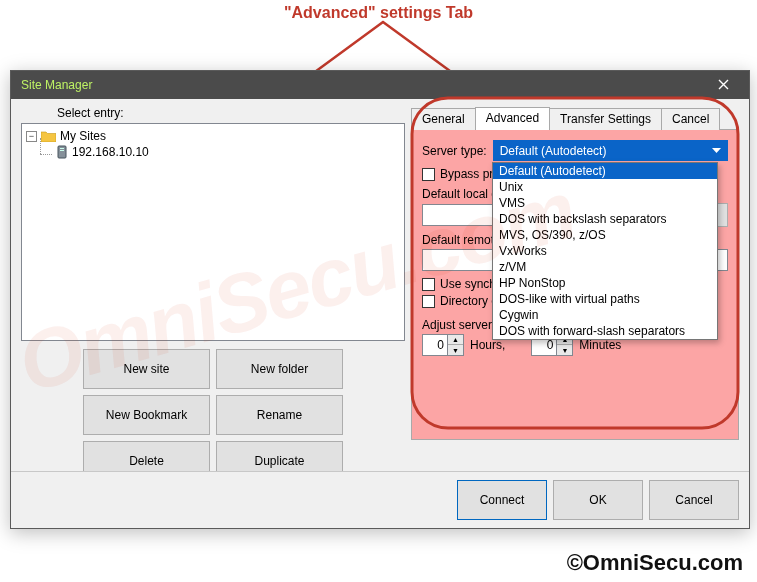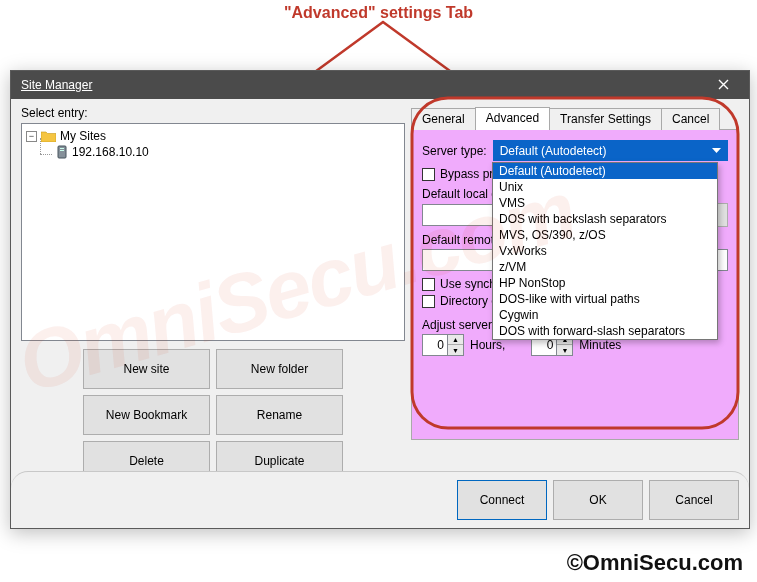--- a/index.html
+++ b/index.html
@@ -31,42 +31,41 @@
     top: 70px; left: 10px;
     width: 740px; height: 459px;
     border: 1px solid #5a5a5a;
     background: #f0f0f0;
     box-shadow: 0 4px 18px rgba(0,0,0,.25);
     z-index: 2;
   }
   .titlebar {
     height: 28px;
     background: #4b4b4b;
-    color: #ffffff;
+    color: #bef264;
     display: flex; align-items: center;
     padding: 0 6px 0 10px;
-    text-decoration: underline;
   }
   .titlebar .title { flex: 1; font-size: 12px; }
   .titlebar .close {
     width: 40px; height: 100%;
     display:flex; align-items:center; justify-content:center;
     font-size:14px;
   }
 
   .body {
     padding: 7px 10px 6px 10px;
     display: flex;
     gap: 6px;
     height: 388px;
   }
   .left-col { width: 384px; display:flex; flex-direction:column; }
   .right-col { flex:1; position:relative; }
 
-  .field-label { margin-bottom:3px; }
+  .field-label { margin-bottom:3px;margin-left:36px; }
 
   .tree {
     flex:1;
     background:#fff;
     border:1px solid #828790;
     padding:4px 4px;
     overflow:auto;
     height: 268px;
     margin-bottom:8px;
   }
@@ -118,21 +117,21 @@
     margin-right:-1px;
     background:#f0f0f0;
     position:relative; top:1px;
     font-size:12px;
   }
   .tab.active { background:#fff; z-index:1; padding-bottom:5px; }
 
   .tab-panel {
     border:1px solid #a9a9a9;
     border-top:none;
-    background:#f0abfc;
+    background:#fca5a5;
     padding:10px 10px 6px 10px;
     height: 310px;
     position:relative;
   }
 
   .row { display:flex; align-items:center; gap:6px; margin-bottom:6px; }
   .row label { white-space:nowrap; }
   .combo {
     flex:1; height:21px;
     border:1px solid #7a9ccf;
@@ -179,21 +178,21 @@
   .spinbtns div:first-child{border-bottom:1px solid #adadad;}
 
   .section-label { margin:6px 0 2px; }
 
   
   .footer {
     border-top:1px solid #c8c8c8;
     padding:8px 10px;
     display:flex; justify-content:flex-end; gap:6px;
     background:#f0f0f0;
-    position:absolute; bottom:0; left:0; right:0;border-radius:17px;
+    position:absolute; bottom:0; left:0; right:0;
   }
   .footer .btn { width:90px; }
   .footer .btn.primary { border:1.5px solid #0067c0; }
 
   
   .watermark {
     position:absolute; left:10px; top:240px;
     font-size:82px; font-weight:bold; font-style:italic;
     color:rgba(214,40,3,.07);
     transform: rotate(-16deg);

